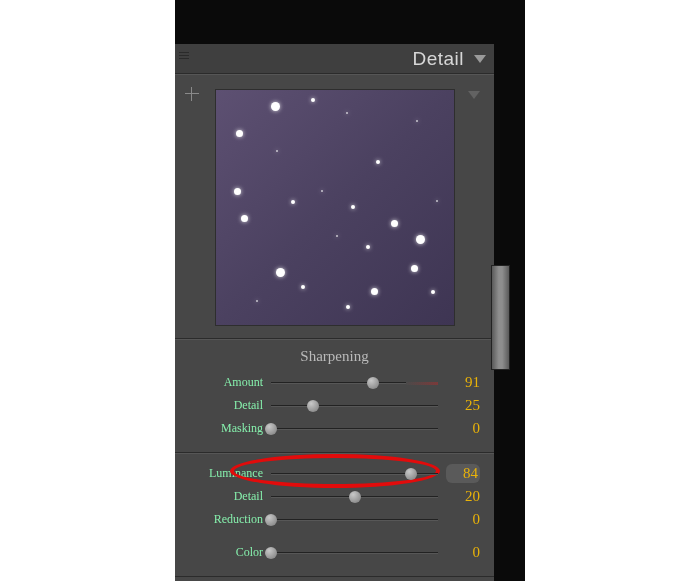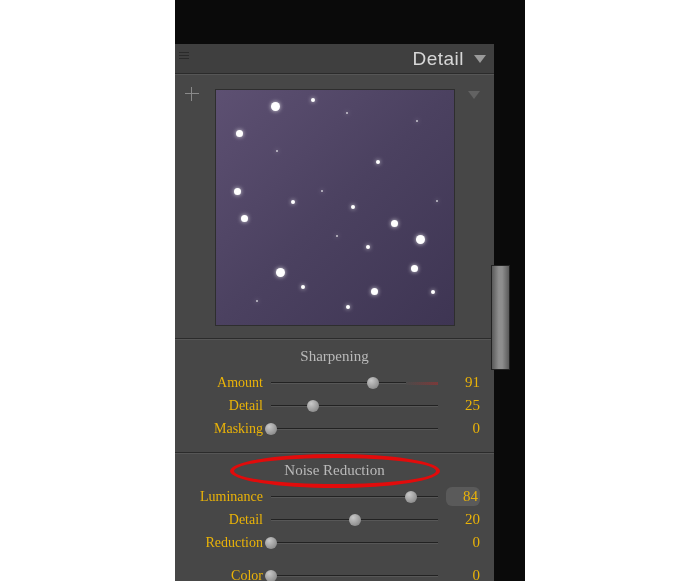--- a/index.html
+++ b/index.html
@@ -125,22 +125,22 @@
   }
   .row {
     display: flex;
     align-items: center;
     height: 23px;
     gap: 8px;
   }
   .label {
     width: 74px;
     text-align: right;
-    color: #eab308;
-    font-size: 14px;
+    color: #86efac;
+    font-size: 12px;
   }
   .slider {
     flex: 1;
     position: relative;
     height: 14px;
   }
   .track {
     position: absolute;
     left: 0; right: 0;
     top: 6px;
@@ -274,21 +274,20 @@
       <div class="slider">
         <div class="track"></div>
         <div class="knob" style="left:0%"></div>
       </div>
       <span class="val">0</span>
     </div>
   </div>
 
   <div class="group">
     <div class="highlight"></div>
-    <div class="group-title">Noise Reduction</div>
 
     <div class="row">
       <span class="label">Luminance</span>
       <div class="slider">
         <div class="track"></div>
         <div class="knob" style="left:84%"></div>
       </div>
       <span class="val lum">84</span>
     </div>
 

